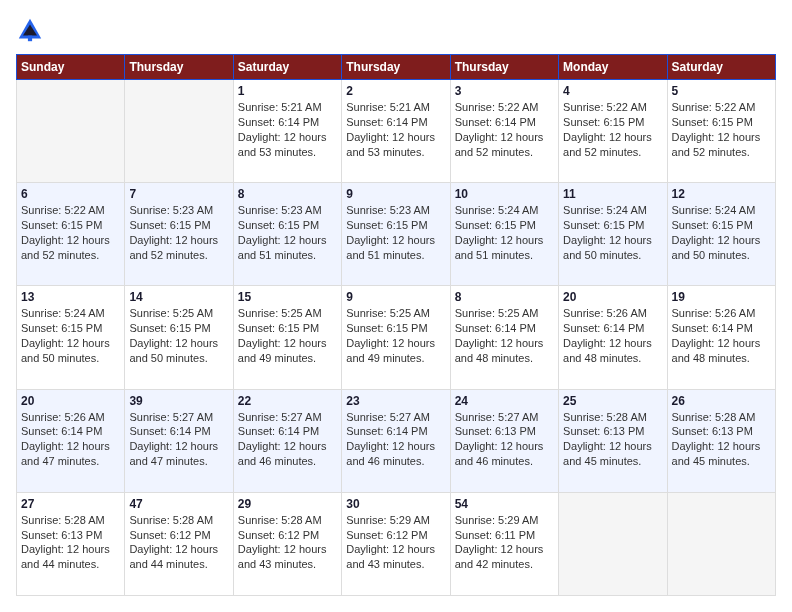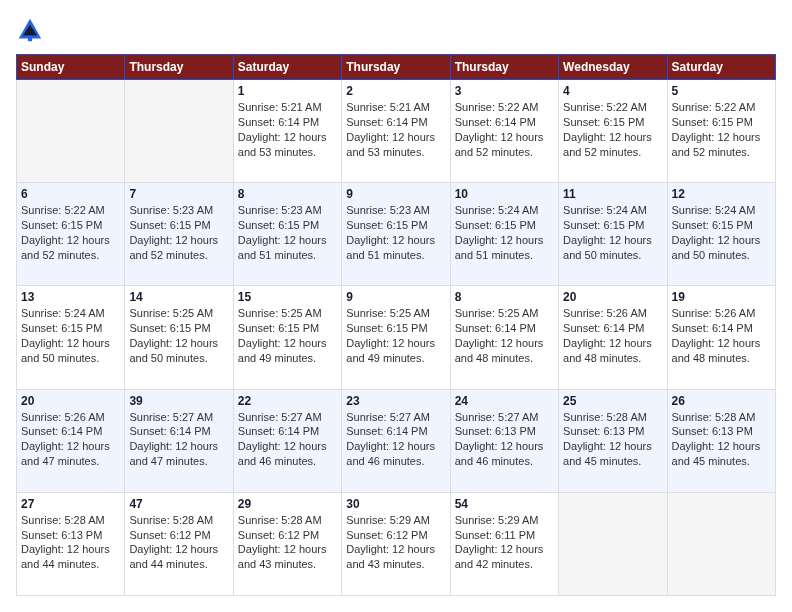--- a/index.html
+++ b/index.html
@@ -129,21 +129,21 @@
   </div>
 
   <table class="calendar">
     <thead>
       <tr>
       <th>Sunday</th>
           <th>Thursday</th>
           <th>Saturday</th>
           <th>Thursday</th>
           <th>Thursday</th>
-          <th>Wednesday</th>
+          <th>Monday</th>
           <th>Saturday</th>
         </tr>
     </thead>
     <tbody id="calendar-body">
     <tr>
           <td class="empty"></td>
           <td class="empty"></td>
           <td>
             <span class="day-num">1</span>
             <div class="day-info">Sunrise: 5:21 AM<br>Sunset: 6:14 PM<br>Daylight: 12 hours and 53 minutes.</div>

